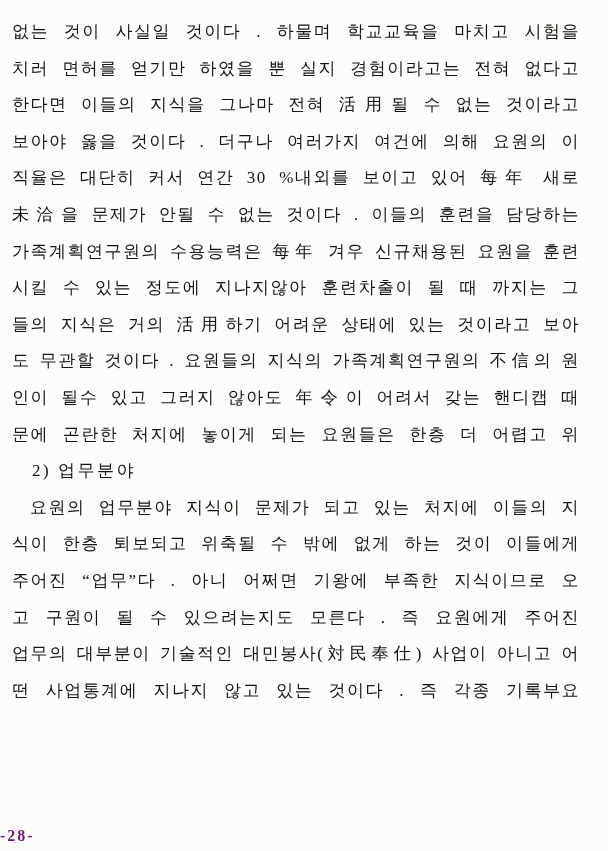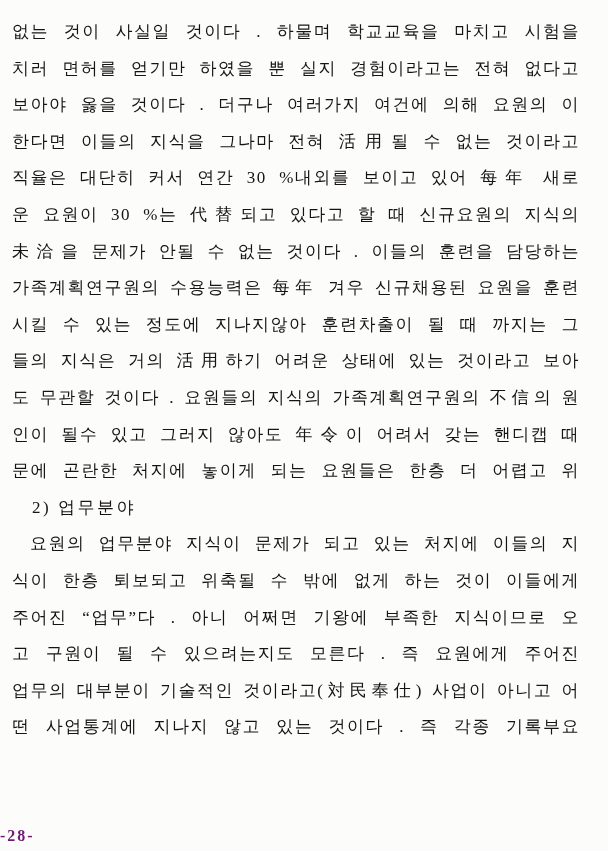--- a/index.html
+++ b/index.html
@@ -50,35 +50,34 @@
     font-weight: bold;
     color: #701a75;
   }
 </style>
 </head>
 <body>
 
 <div class="page">
   <div class="line">없는 것이 사실일 것이다 . 하물며 학교교육을 마치고 시험을</div>
   <div class="line">치러 면허를 얻기만 하였을 뿐 실지 경험이라고는 전혀 없다고</div>
+  <div class="line">한다면 이들의 지식을 그나마 전혀 活用될 수 없는 것이라고</div>
   <div class="line">보아야 옳을 것이다 . 더구나 여러가지 여건에 의해 요원의 이</div>
-  <div class="line">한다면 이들의 지식을 그나마 전혀 活用될 수 없는 것이라고</div>
   <div class="line">직율은 대단히 커서 연간 30 %내외를 보이고 있어 每年 새로</div>
-  <div class="line">운 요원이 30 %는 代替되고 있다고 할 때 신규요원의 지식의</div>
   <div class="line">未洽을 문제가 안될 수 없는 것이다 . 이들의 훈련을 담당하는</div>
   <div class="line">가족계획연구원의 수용능력은 每年 겨우 신규채용된 요원을 훈련</div>
   <div class="line">시킬 수 있는 정도에 지나지않아 훈련차출이 될 때 까지는 그</div>
   <div class="line">들의 지식은 거의 活用하기 어려운 상태에 있는 것이라고 보아</div>
   <div class="line">도 무관할 것이다 . 요원들의 지식의 가족계획연구원의 不信의 원</div>
   <div class="line">인이 될수 있고 그러지 않아도 年令이 어려서 갖는 핸디캡 때</div>
   <div class="line">문에 곤란한 처지에 놓이게 되는 요원들은 한층 더 어렵고 위</div>
 
   <div class="line heading">2) 업무분야</div>
 
   <div class="line indent">요원의 업무분야 지식이 문제가 되고 있는 처지에 이들의 지</div>
   <div class="line">식이 한층 퇴보되고 위축될 수 밖에 없게 하는 것이 이들에게</div>
   <div class="line">주어진 “업무”다 . 아니 어쩌면 기왕에 부족한 지식이므로 오</div>
   <div class="line">고 구원이 될 수 있으려는지도 모른다 . 즉 요원에게 주어진</div>
-  <div class="line">업무의 대부분이 기술적인 것이라고(対民奉仕) 사업이 아니고 어</div>
+  <div class="line">업무의 대부분이 기술적인 대민봉사(対民奉仕) 사업이 아니고 어</div>
   <div class="line">떤 사업통계에 지나지 않고 있는 것이다 . 즉 각종 기록부요</div>
 
   <div class="pagenum">-28-</div>
 </div>
 
 </body></html>

